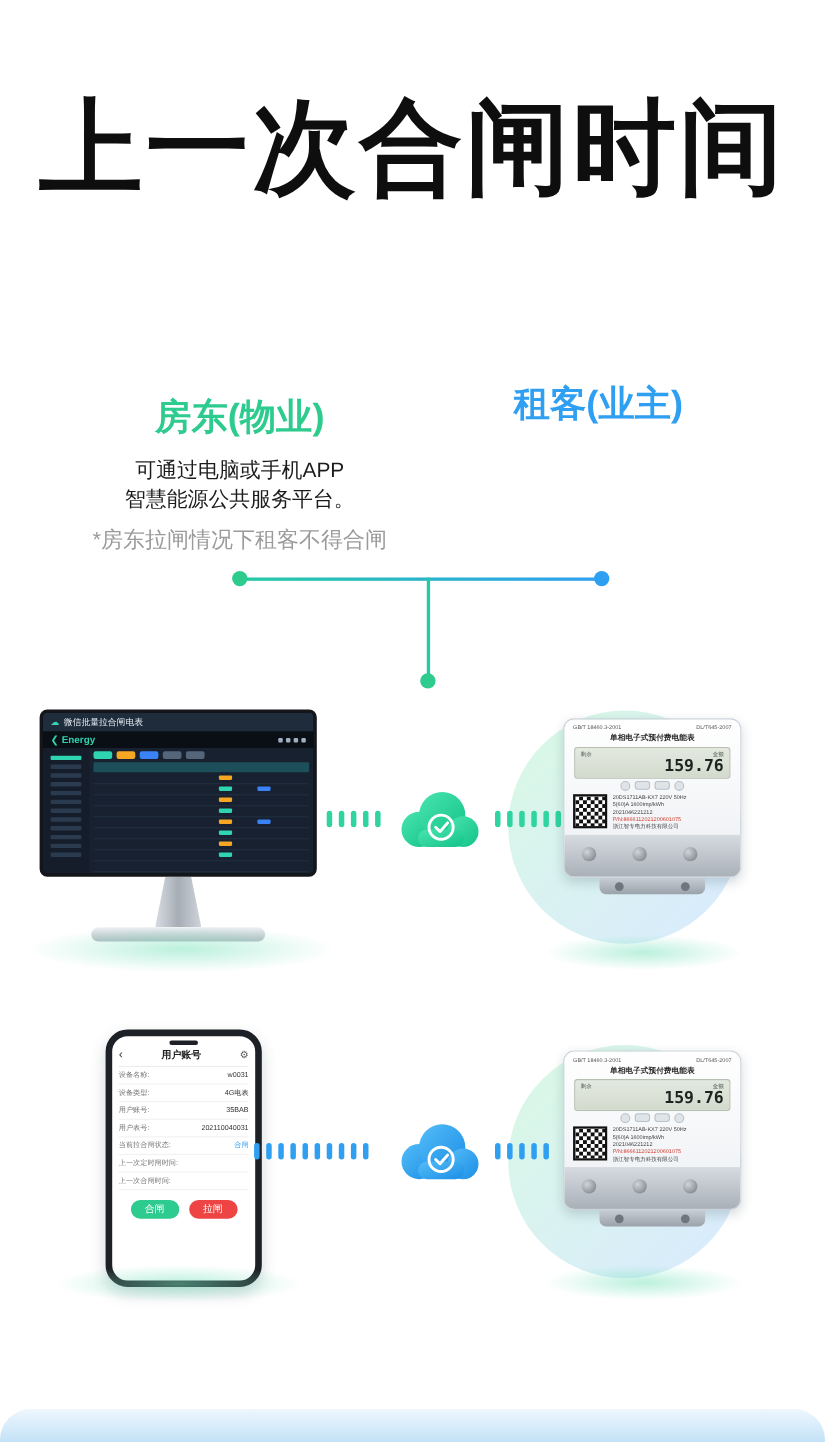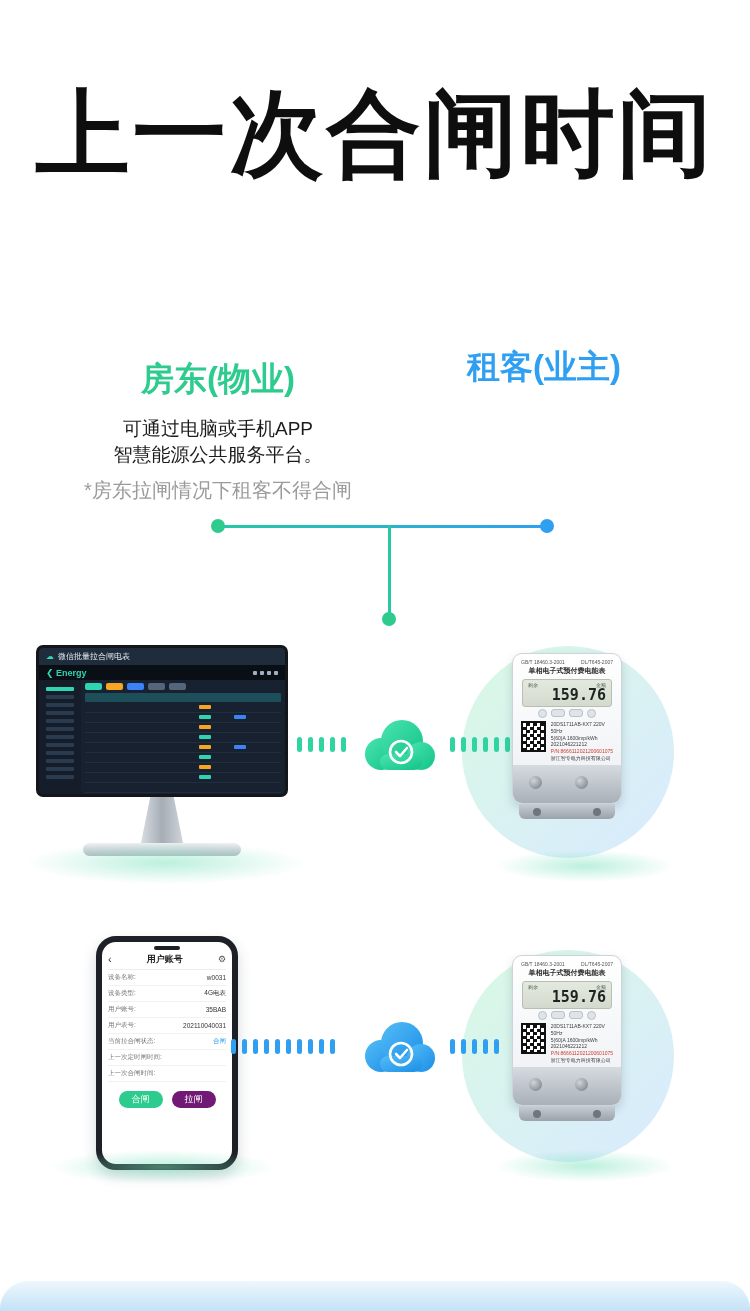--- a/index.html
+++ b/index.html
@@ -60,21 +60,21 @@
         background:linear-gradient(135deg,#d9f7e8 15%,#d9ecfb 85%);}
 
   
   .cloud{position:absolute;width:86px;height:62px;}
 
   
   .dashes{position:absolute;display:flex;gap:6px;}
   .dashes i{width:5px;height:15px;border-radius:2.5px;background:var(--c);}
 
   
-  .meter-wrap{position:absolute;width:110px;}
+  .meter-wrap{position:absolute;width:162px;}
   .meter{background:linear-gradient(#ffffff,#eceff3);border:1px solid #ccd3da;border-radius:10px;
          box-shadow:0 4px 10px rgba(40,60,80,.18);overflow:hidden;padding-top:5px;}
   .m-std{display:flex;justify-content:space-between;padding:0 8px;font-size:5px;color:#555;}
   .m-name{text-align:center;font-size:7px;font-weight:700;color:#2b2b2b;margin-top:1px;}
   .m-lcd{margin:3px 9px 2px;background:linear-gradient(#e3e9df,#d3dacd);border:1px solid #b7bfb2;border-radius:3px;padding:2px 5px 3px;}
   .m-lcd-top{display:flex;justify-content:space-between;font-size:5px;color:#4e5a50;}
   .m-lcd-val{text-align:right;font-family:"DejaVu Sans Mono",monospace;font-weight:700;font-size:15px;color:#1d2420;line-height:1;}
   .m-keys{display:flex;gap:4px;justify-content:center;margin:2px 0;}
   .m-keys i{width:12px;height:6px;border-radius:3px;background:#dfe4e9;border:1px solid #b9c1c9;}
   .m-keys i.rnd{width:7px;height:7px;border-radius:50%;}
@@ -99,21 +99,21 @@
   .p-back{font-size:11px;color:#333;line-height:1;}
   .p-title{font-size:9px;font-weight:700;color:#222;}
   .p-gear{font-size:9px;color:#555;line-height:1;}
   .p-row{display:flex;align-items:center;justify-content:space-between;height:15px;border-bottom:1px solid #f1f1f1;}
   .p-row .lab{font-size:6.5px;color:#777;white-space:nowrap;}
   .p-row .val{font-size:6.5px;color:#333;white-space:nowrap;}
   .p-row .val.accent{color:#2f9ff2;}
   .p-btns{display:flex;justify-content:center;gap:9px;margin-top:9px;}
   .p-btn{width:44px;height:17px;border:none;border-radius:9px;color:#fff;font-size:9px;line-height:17px;text-align:center;
          font-family:inherit;padding:0;}
-  .p-btn.green{background:#2ecb8e;} .p-btn.blue{background:#701a75;}
+  .p-btn.green{background:#2ecb8e;} .p-btn.blue{background:#ef4444;}
 
   
   .bottom-strip{position:absolute;left:0;bottom:0;width:750px;height:30px;border-radius:28px 28px 0 0;
                 background:linear-gradient(180deg,#eef7fd,#c3e2f7);}
 </style>
 </head>
 <body>
 
 <div class="canvas">
 

